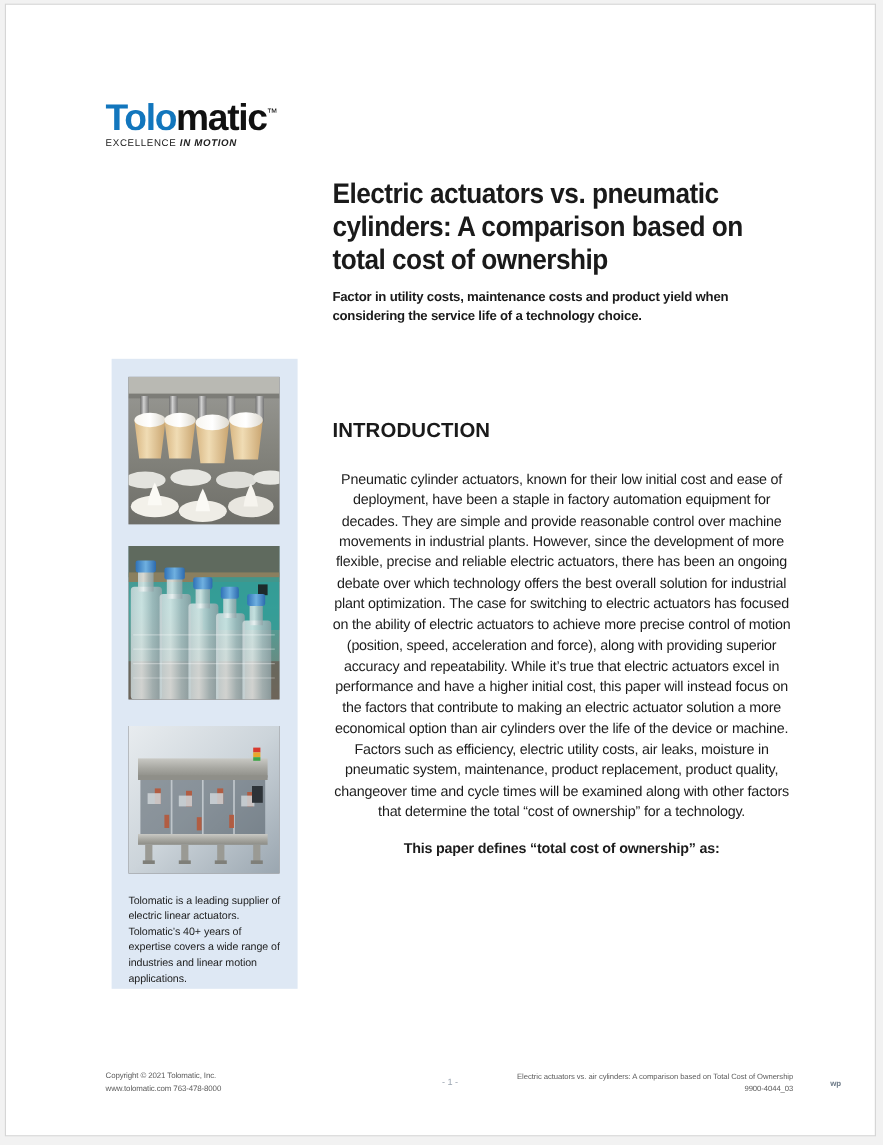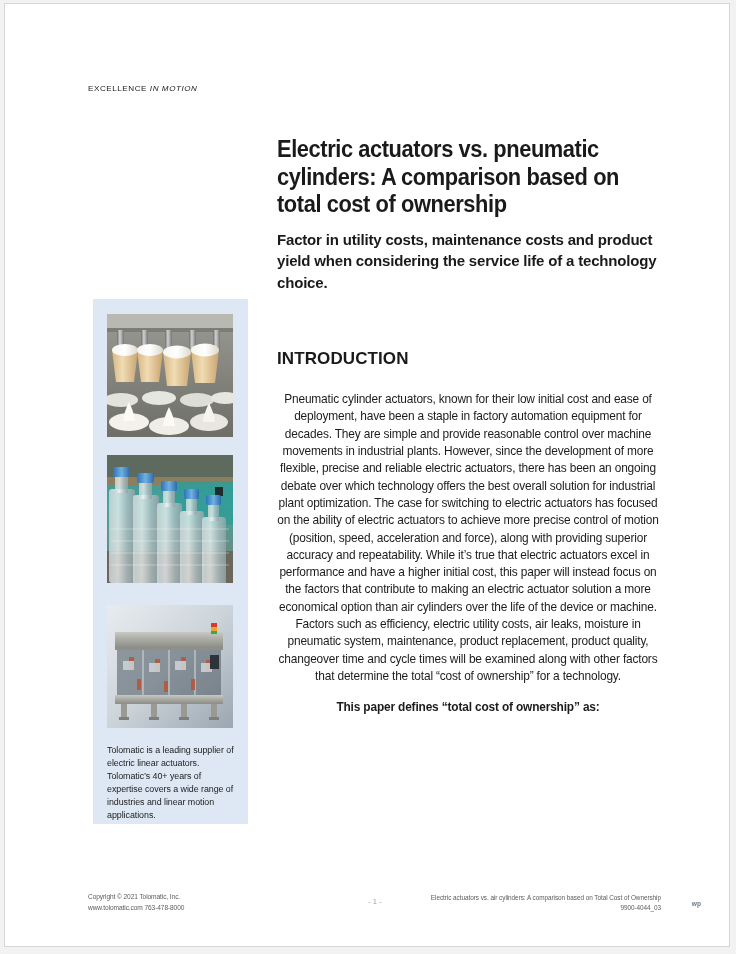--- a/index.html
+++ b/index.html
@@ -51,50 +51,50 @@
     color: #111111;
   }
   .logo-tagline {
     margin-top: 2px;
     font-size: 8.1px;
     letter-spacing: 0.55px;
     color: #222222;
     white-space: nowrap;
   }
   .logo-tagline .tag-b {
-    font-weight: normal;
+    font-weight: bold;
     font-style: italic;
     margin-top: 34px;
   }
 
   
   .title-wrap {
     position: absolute;
     left: 272px;
-    top: 132px;
+    top: 144px;
     width: 382px;
   }
   .doc-title {
     margin: 0;
     font-family: "Liberation Sans Narrow", "Liberation Sans", sans-serif;
     font-size: 23.5px;
     font-weight: bold;
     line-height: 1.18;
     letter-spacing: -0.45px;
     color: #1a1a1a;
     transform: scaleX(0.93);
     transform-origin: left top;
   }
   .doc-subtitle {
     margin: 0;
     position: absolute;
     left: 272px;
-    top: 225px;
+    top: 237px;
     width: 382px;
-    font-size: 15px;
+    font-size: 11px;
     font-weight: bold;
     line-height: 1.42;
     letter-spacing: -0.18px;
     color: #1a1a1a;
   }
 
   
   .section-heading {
     position: absolute;
     left: 272px;
@@ -195,20 +195,21 @@
 
   
   .sidebar-figure svg { display: block; width: 100%; height: 100%; }
 </style>
 </head>
 <body>
 
 <div class="page">
 
   <div class="logo-block">
+    <div class="logo-wordmark"><span class="tolo">Tolo</span><span>matic</span><span class="logo-tm">™</span></div>
     <div class="logo-tagline"><span>EXCELLENCE </span><span class="tag-b">IN MOTION</span></div>
   </div>
 
   <div class="title-wrap">
     <h1 class="doc-title">Electric actuators vs. pneumatic cylinders: A comparison based on total cost of ownership</h1>
   </div>
   <p class="doc-subtitle">Factor in utility costs, maintenance costs and product yield when considering the service life of a technology choice.</p>
 
   <div class="section-heading">INTRODUCTION</div>
 

